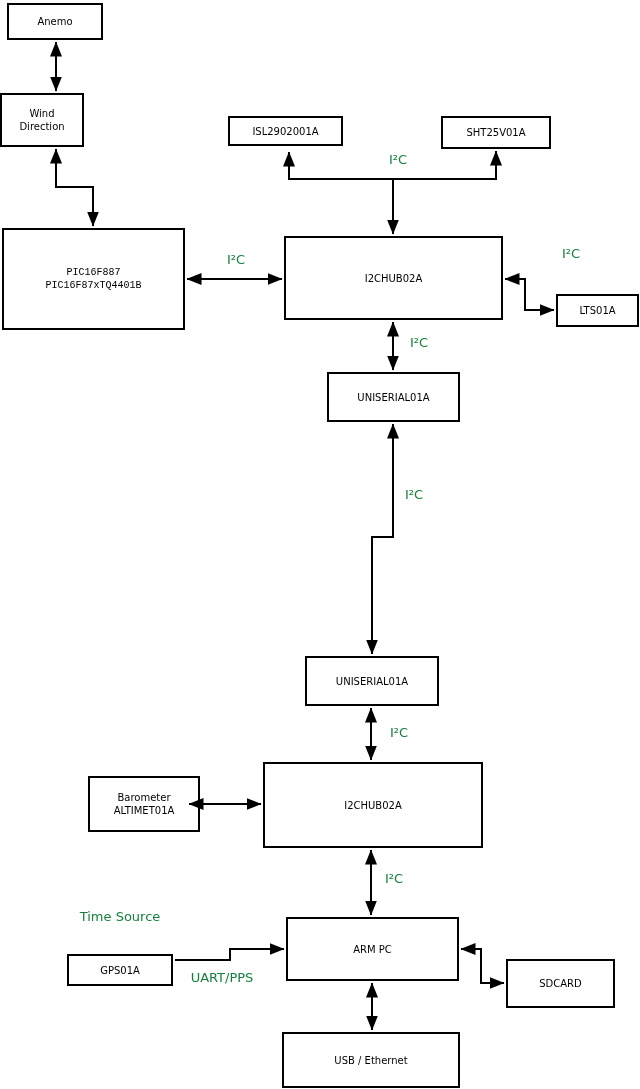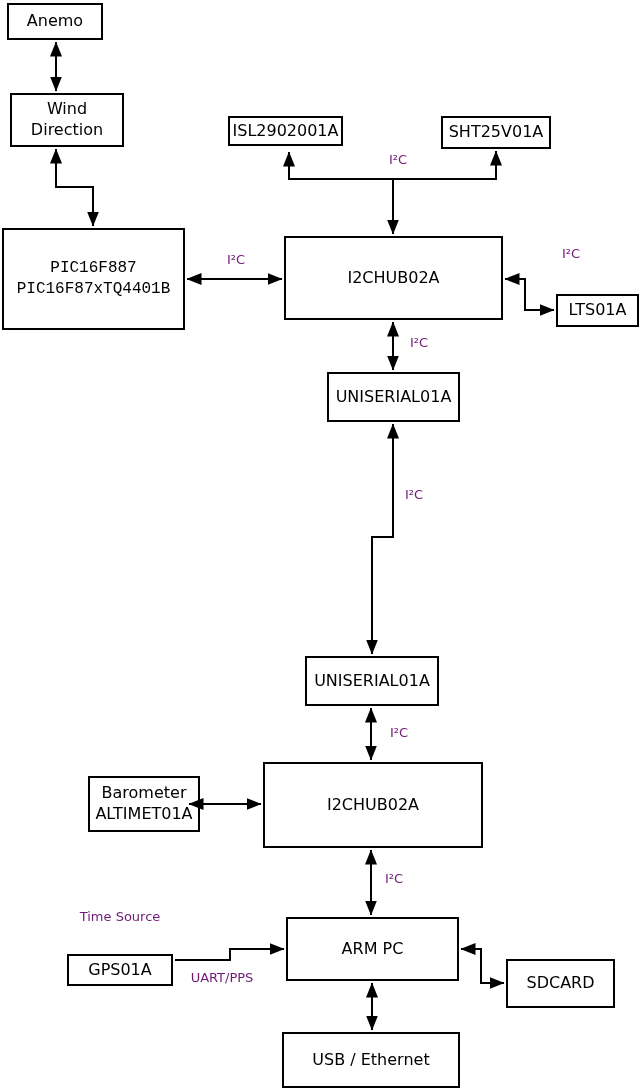--- a/index.html
+++ b/index.html
@@ -18,51 +18,51 @@
   .node {
     position: absolute;
     box-sizing: border-box;
     border: 2px solid #000000;
     background: #ffffff;
     display: flex;
     flex-direction: column;
     align-items: center;
     justify-content: center;
     text-align: left;
-    font-size: 16px;
+    font-size: 10px;
     line-height: 1.3;
     color: #000000;
     z-index: 1;
   }
   .edge-label {
     position: absolute;
     transform: translateX(-50%);
     font-size: 13px;
-    color: #701a75;
+    color: #15803d;
     white-space: nowrap;
     z-index: 2;
   }
   #wires {
     position: absolute;
     left: 0;
     top: 0;
     z-index: 3;
     pointer-events: none;
   }
 </style>
 </head>
 <body>
 
 <div id="canvas">
 
   <div class="node" style="left:7px; top:3px; width:96px; height:37px;">
     <span>Anemo</span>
   </div>
 
-  <div class="node" style="left:10px; top:93px; width:114px; height:54px;">
+  <div class="node" style="left:0; top:93px; width:84px; height:54px;">
     <span>Wind</span>
     <span>Direction</span>
   </div>
 
   <div class="node" style="left:2px; top:228px; width:183px; height:102px;font-family:Liberation Mono, monospace;">
     <span>PIC16F887</span>
     <span>PIC16F87xTQ4401B</span>
   </div>
 
   <div class="node" style="left:228px; top:116px; width:115px; height:30px;">

